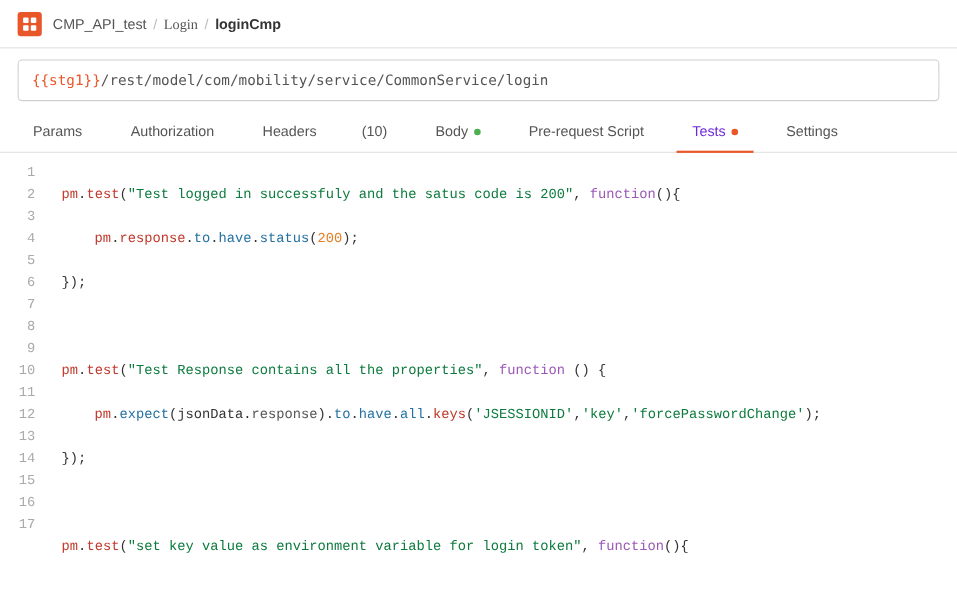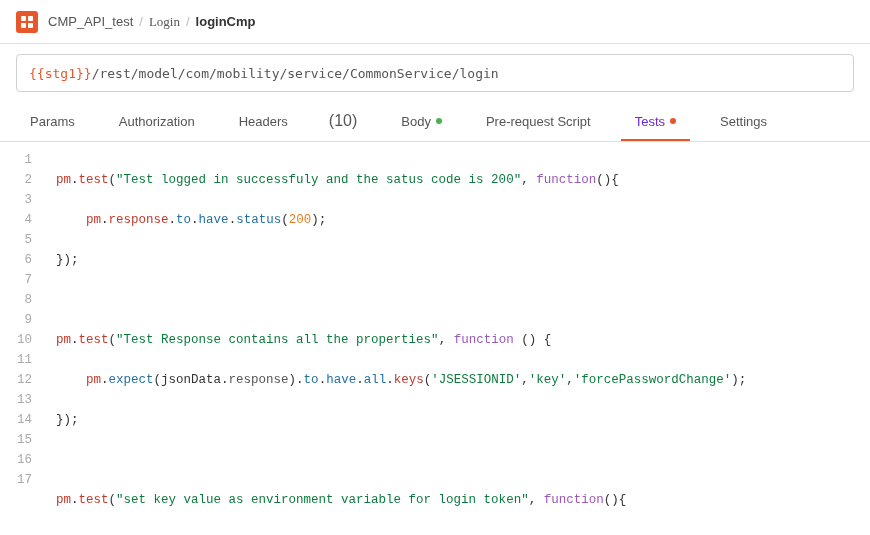--- a/index.html
+++ b/index.html
@@ -97,21 +97,21 @@
       align-items: center;
       gap: 5px;
       white-space: nowrap;
     }
     .tab.active {
       color: #6d28d9;
       border-bottom: 2px solid #e8572a;
       font-weight: 500;
     }
     .tab-badge {
-      font-size: 16px;
+      font-size: 13px;
       color: #555;
       padding-left: 36px;
     }
     .tab-dot {
       width: 6px;
       height: 6px;
       border-radius: 50%;
       display: inline-block;
     }
     .dot-green { background: #4caf50; }

